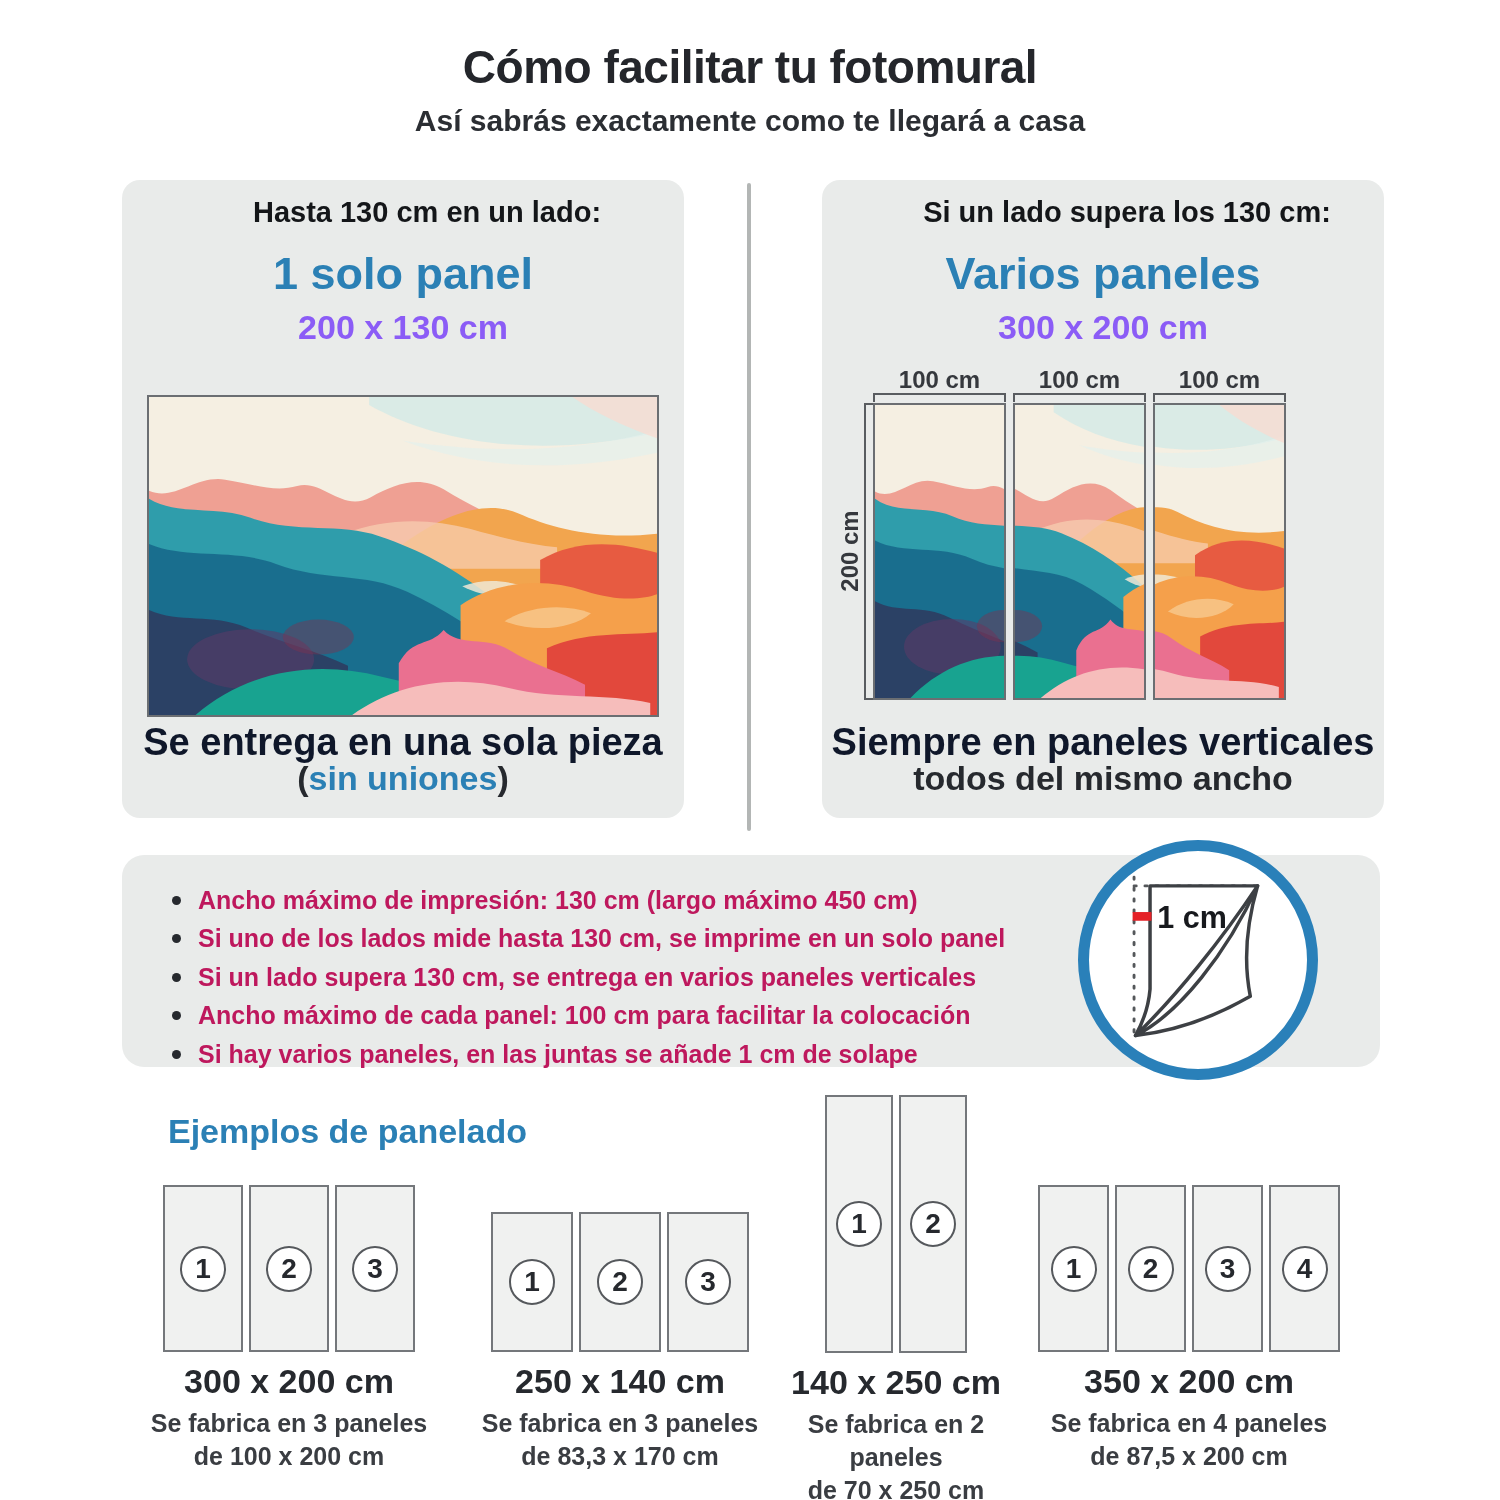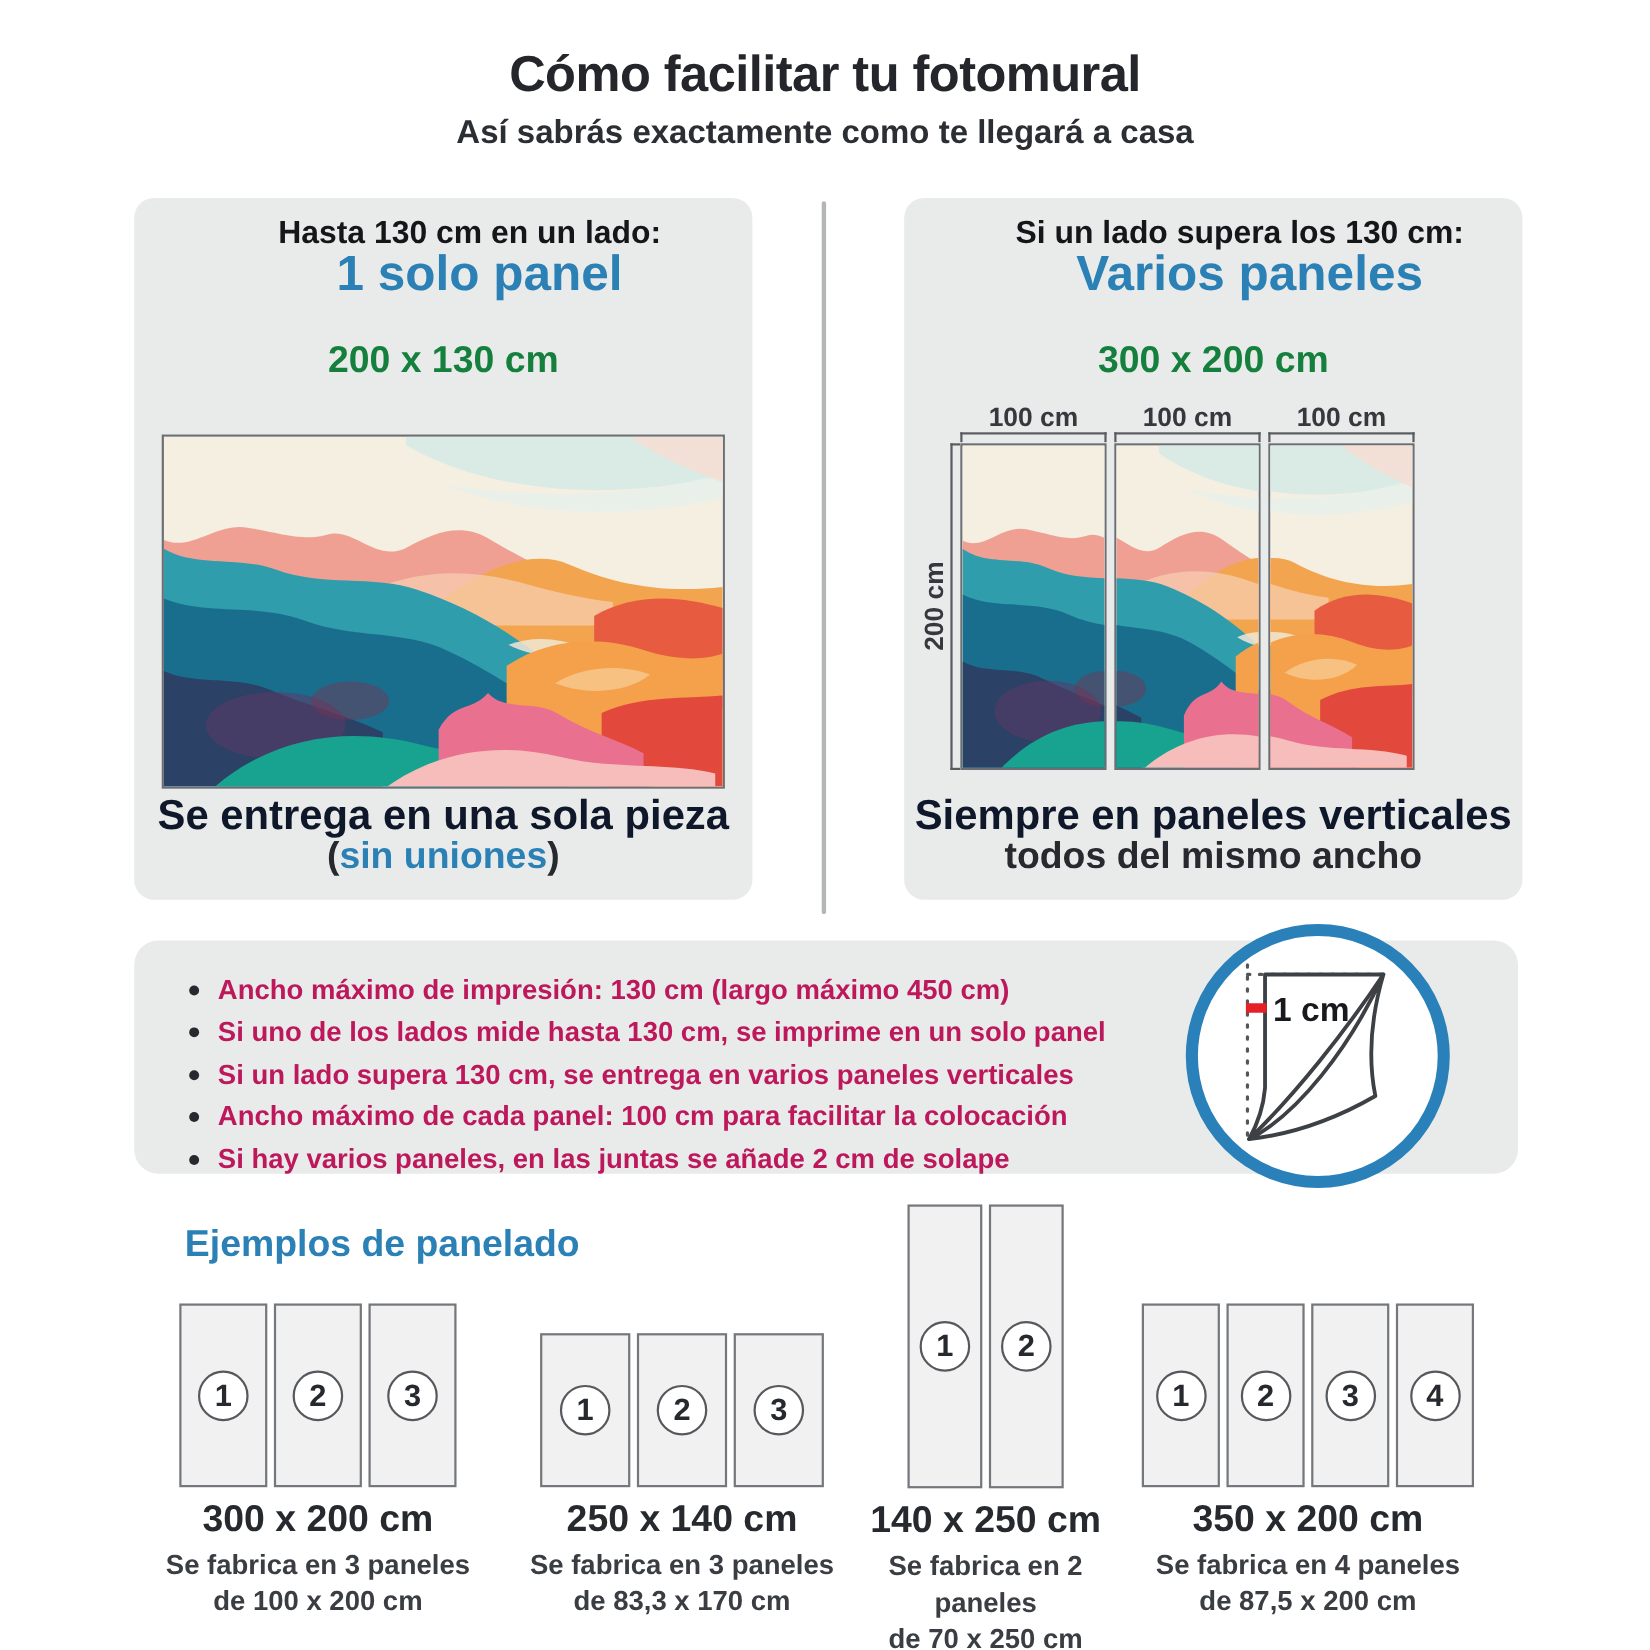--- a/index.html
+++ b/index.html
@@ -13,22 +13,22 @@
   .page-subtitle { position:absolute; top:104px; left:0; width:100%; text-align:center;
     font-size:30px; font-weight:bold; color:#2b2e33; }
 
   
   .card { position:absolute; top:180px; width:562px; height:638px;
     background:#e9ebea; border-radius:18px; }
   .card.left { left:122px; }
   .card.right { left:822px; }
   .card-row { position:absolute; left:0; width:100%; text-align:center; }
   .card-h1 { top:16px; font-size:29px; font-weight:bold; color:#141619;padding-left:48px; }
-  .card-h2 { top:43px; font-size:45px; font-weight:bold; color:#2b80b5;margin-left:33px; }
-  .card-size { top:128px; font-size:34px; font-weight:bold; color:#15803d; }
+  .card-h2 { top:68px; font-size:45px; font-weight:bold; color:#2b80b5; }
+  .card-size { top:128px; font-size:34px; font-weight:bold; color:#8b5cf6; }
   .card-cap1 { top:541px; font-size:38px; font-weight:bold; color:#0f172a; }
   .card-cap2 { top:579px; font-size:34px; font-weight:bold; color:#26292e; }
   .blue-inline { color:#2b80b5; }
 
   .divider { position:absolute; left:747px; top:183px; width:4px; height:648px;
     background:#b3b6b5; border-radius:2px; }
 
   
   .art-single { position:absolute; left:25px; top:215px; width:512px; height:322px;
     border:2px solid #6b6e72; background:#fff; }
@@ -170,21 +170,21 @@
     <div class="card-row card-cap1">Siempre en paneles verticales</div>
     <div class="card-row card-cap2">todos del mismo ancho</div>
   </div>
 
   <div class="info-box">
     <ul class="info-list">
       <li>Ancho máximo de impresión: 130 cm (largo máximo 450 cm)</li>
       <li>Si uno de los lados mide hasta 130 cm, se imprime en un solo panel</li>
       <li>Si un lado supera 130 cm, se entrega en varios paneles verticales</li>
       <li>Ancho máximo de cada panel: 100 cm para facilitar la colocación</li>
-      <li>Si hay varios paneles, en las juntas se añade 2 cm de solape</li>
+      <li>Si hay varios paneles, en las juntas se añade 1 cm de solape</li>
     </ul>
   </div>
 
   <div class="overlap-circle">
     <svg viewBox="0 0 150 150">
       <path d="M31,18 V128" fill="none" stroke="#54575a" stroke-width="2" stroke-dasharray="1.5,6" stroke-linecap="round"></path>
       <path d="M31,24 H118" fill="none" stroke="#54575a" stroke-width="2" stroke-dasharray="1.5,6" stroke-linecap="round"></path>
       <path d="M42,24 L42,95 C41,107 37,118 32,127 C60,100 92,60 116,24 Z" fill="#ffffff" stroke="#3d4044" stroke-width="2.4" stroke-linejoin="round"></path>
       <path d="M116,24 C107,55 107,80 111,100 C85,115 58,124 32,127 C62,112 95,70 116,24 Z" fill="#ffffff" stroke="#3d4044" stroke-width="2.4" stroke-linejoin="round"></path>
       <path d="M30,45 H43" stroke="#e42127" stroke-width="6"></path>

